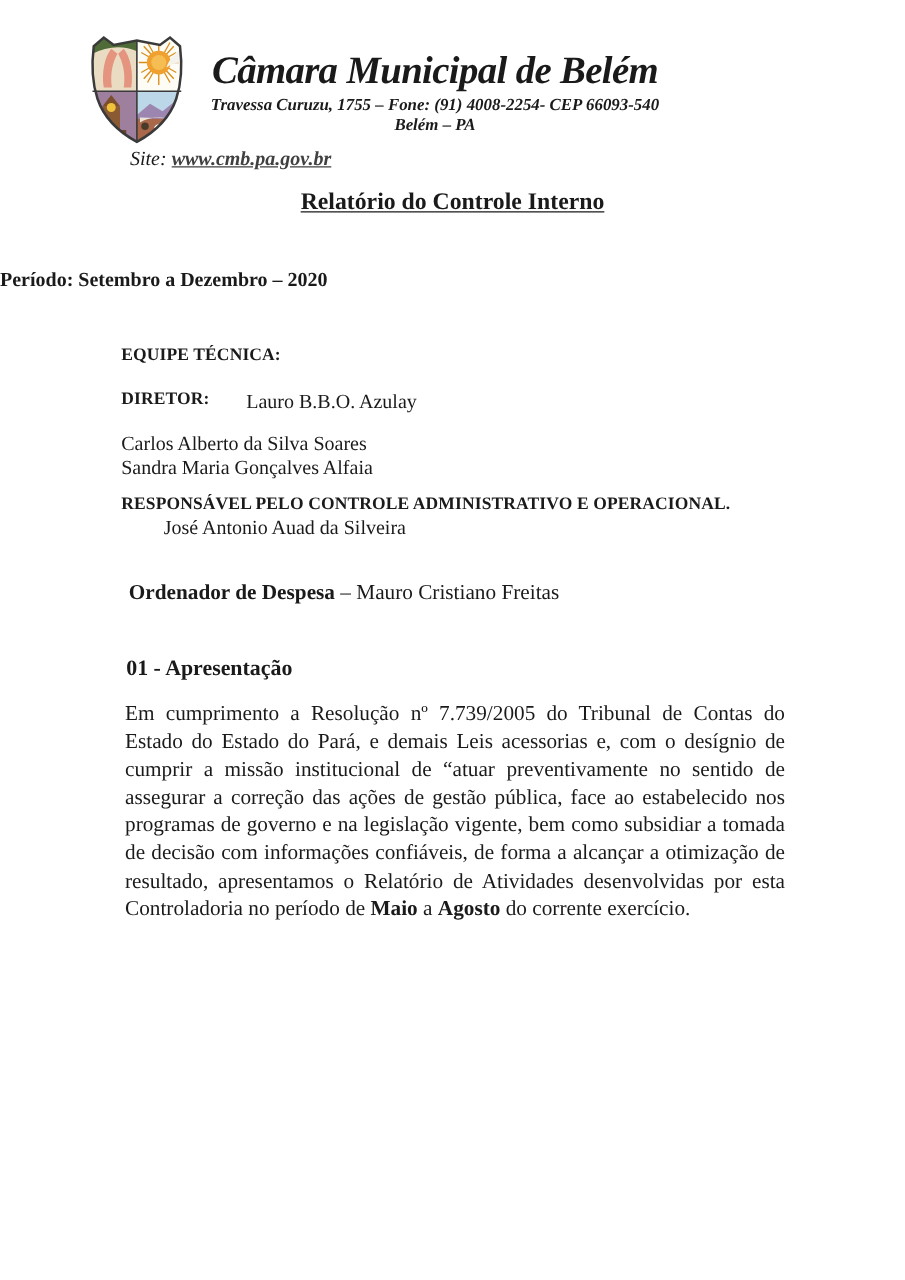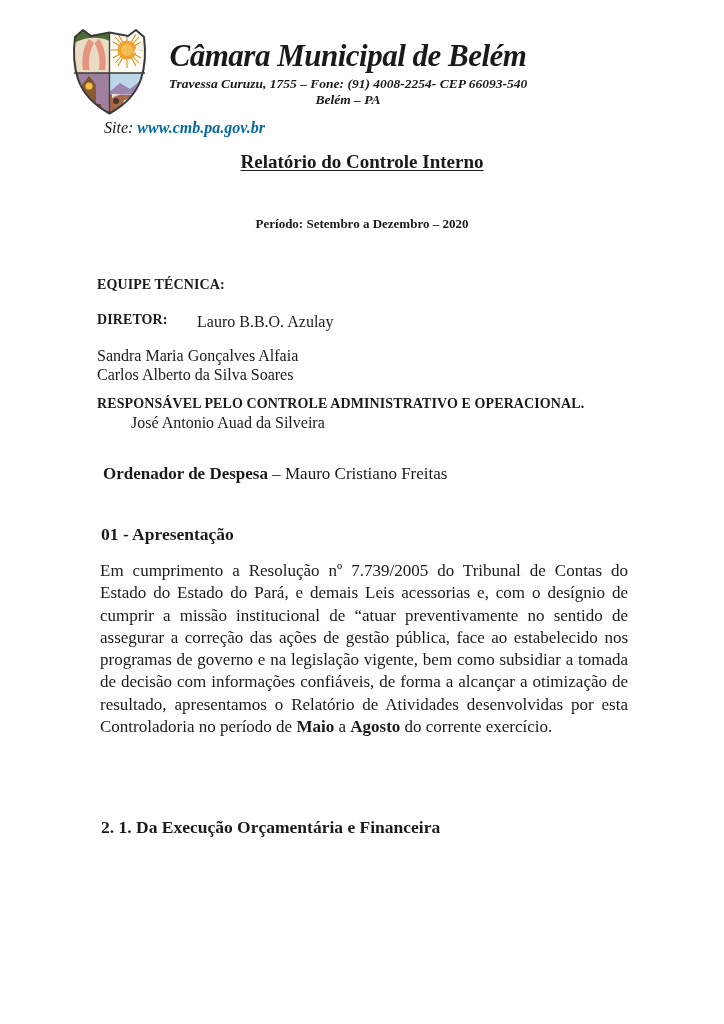--- a/index.html
+++ b/index.html
@@ -47,43 +47,44 @@
     font-style: italic;
   }
   .site-line {
     position: absolute;
     left: 104px;
     top: 119px;
     font-size: 16px;
     font-style: italic;
   }
   .site-link {
-    color: #0369a1;
-    font-weight: bold;
+    color: #404040;
+    font-weight: bold;
+    text-decoration: underline;
     cursor: pointer;
   }
   
   .doc-title {
     position: absolute;
     left: 0;
     top: 151px;
     width: 724px;
     text-align: center;
     font-size: 19px;
     font-weight: bold;
     text-decoration: underline;
     text-underline-offset: 2px;
   }
   .period-title {
     position: absolute;
     left: 0;
     top: 216px;
     width: 724px;
-    text-align: center;
-    font-size: 13px;
+    text-align: left;
+    font-size: 16px;
     font-weight: bold;
   }
   
   .label-sm {
     font-size: 14px;
     font-weight: bold;
     letter-spacing: 0.1px;
   }
   .team-heading { position: absolute; left: 97px; top: 277px; }
   .team-row { position: absolute; left: 97px; display: flex; }
@@ -195,30 +196,29 @@
 
   <div class="team-heading label-sm">EQUIPE TÉCNICA:</div>
 
   <div class="team-row row-diretor">
     <span class="role label-sm">DIRETOR:</span>
     <span class="names">Lauro B.B.O. Azulay</span>
   </div>
 
   <div class="team-row row-auditores">
     <span class="names">
+      <div>Carlos Alberto da Silva Soares</div>
       <div>Sandra Maria Gonçalves Alfaia</div>
-      <div>Carlos Alberto da Silva Soares</div>
     </span>
   </div>
 
   <div class="responsible-label label-sm">RESPONSÁVEL PELO CONTROLE ADMINISTRATIVO E OPERACIONAL.</div>
   <div class="responsible-name">José Antonio Auad da Silveira</div>
 
   <div class="ordenador"><span class="b">Ordenador de Despesa</span><span> – Mauro Cristiano Freitas</span></div>
 
   <div class="section-heading h-apresentacao">01 - Apresentação</div>
 
   <p class="body-text p-apresentacao"><span>Em cumprimento a Resolução nº 7.739/2005 do Tribunal de Contas do Estado do Estado do Pará, e demais Leis acessorias e, com o desígnio de cumprir a missão institucional de “atuar preventivamente no sentido de assegurar a correção das ações de gestão pública, face ao estabelecido nos programas de governo e na legislação vigente, bem como subsidiar a tomada de decisão com informações confiáveis, de forma a alcançar a otimização de resultado, apresentamos o Relatório de Atividades desenvolvidas por esta Controladoria no período de </span><span class="b">Maio</span><span> a </span><span class="b">Agosto</span><span> do corrente exercício.</span></p>
 
-  <div class="section-heading h-execucao">2. 1. Da Execução Orçamentária e Financeira</div>
 
 
 </div>
 
 </body></html>

